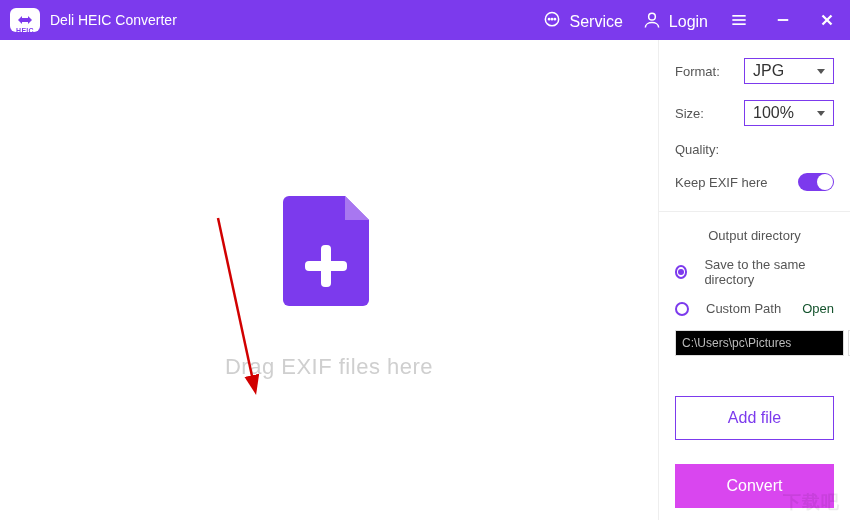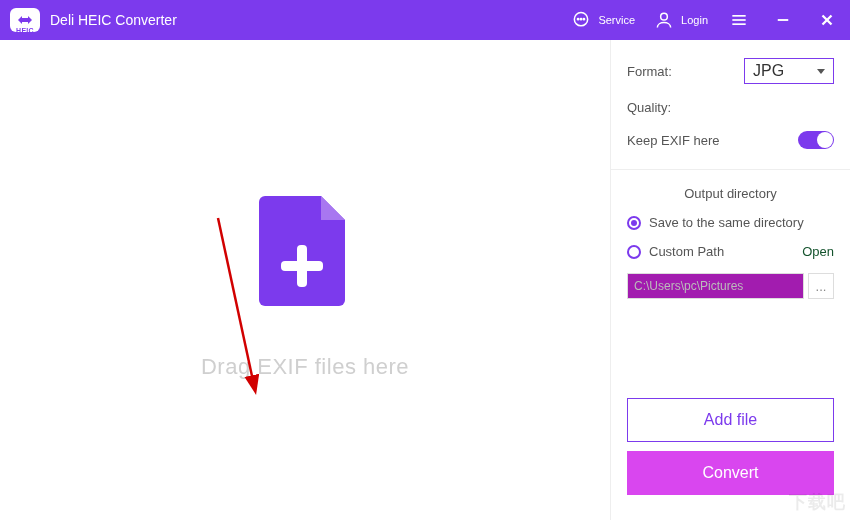--- a/index.html
+++ b/index.html
@@ -4,57 +4,57 @@
 <style>
   * { box-sizing: border-box; margin: 0; padding: 0; font-family: Arial, sans-serif; }
   body { width: 850px; height: 520px; background: #fff; overflow: hidden; position: relative; }
 
   .titlebar { height: 40px; background: #7c3aed; display: flex; align-items: center; padding: 0 10px; color: #fff; }
   .logo-badge { width: 30px; height: 24px; background: #fff; border-radius: 6px; display: flex; align-items: center; justify-content: center; margin-right: 10px; position: relative; }
   .logo-badge svg { display: block; }
   .logo-sub { position:absolute; bottom:-2px; font-size:7px; color:#7c3aed; font-weight:bold; left:0; right:0; text-align:center; letter-spacing:0.3px;}
   .app-title { font-size: 14px; font-weight: 400; flex: 1; }
   .title-right { display: flex; align-items: center; gap: 18px; }
-  .title-item { display: flex; align-items: center; gap: 6px; font-size: 11px; cursor: pointer; }
+  .title-item { display: flex; align-items: flex-end; gap: 6px; font-size: 16px; cursor: pointer; }
   .title-icon { display: flex; align-items: center; justify-content:center; width: 22px; height: 22px; cursor:pointer; }
   .win-btn { width: 26px; display:flex; align-items:center; justify-content:center; cursor:pointer; }
 
   .main { display: flex; height: calc(100% - 40px); }
   .drop-area { flex: 1; display: flex; flex-direction: column; align-items: center; justify-content: center; position: relative; }
   .file-icon { margin-bottom: 40px; margin-top: 10px; }
   .drop-text { color: #cfcfcf; font-size: 22px; letter-spacing: 0.5px; }
 
   .arrow-svg { position: absolute; top: 170px; left: 200px; pointer-events: none; }
 
-  .side { width: 240px; border-left: 1px solid #eee; padding: 18px 16px 25px 16px; display:flex; flex-direction:column; }
+  .side { width: 192px; border-left: 1px solid #eee; padding: 18px 16px 12px 16px; display:flex; flex-direction:column; }
   .row { display: flex; align-items: center; justify-content: space-between; margin-bottom: 16px; font-size: 13px; color: #555; }
   .select { width: 90px; height: 26px; border: 1px solid #7c3aed; display: flex; align-items: center; justify-content: space-between; padding: 0 8px; font-size: 16px; color: #333; cursor: pointer; }
   .select .caret { width: 0; height: 0; border-left: 4px solid transparent; border-right: 4px solid transparent; border-top: 5px solid #555; }
 
   .toggle { width: 36px; height: 18px; background: #7c3aed; border-radius: 10px; position: relative; cursor:pointer; }
   .toggle .knob { position: absolute; right: 1px; top: 1px; width: 16px; height: 16px; background: #fff; border-radius: 50%; }
 
   .divider { height: 1px; background: #eee; margin: 4px -16px 16px -16px; }
   .section-label { font-size: 13px; color: #555; margin-bottom: 14px; text-align: center; }
-  .radio-row { display: flex; align-items: center; gap: 8px; font-size: 13px; color: #555; margin-bottom: 14px; cursor:pointer; }
+  .radio-row { display: flex; align-items: center; gap: 17px; font-size: 13px; color: #555; margin-bottom: 14px; cursor:pointer; }
   .radio { width: 14px; height: 14px; border: 2px solid #7c3aed; border-radius: 50%; display:flex; align-items:center; justify-content:center; }
   .radio.checked::after { content:""; width:6px; height:6px; background:#7c3aed; border-radius:50%; }
   .open-link { margin-left: auto; color: #14532d; font-size: 13px; cursor:pointer; }
 
   .path-row { display:flex; gap:4px; margin-bottom: 6px; }
-  .path-input { flex:1; height: 26px; border:1px solid #ddd; padding: 0 6px; font-size: 12px; color: #bbb; background:#a21caf; }
+  .path-input { flex:1; height: 26px; border:1px solid #ddd; padding: 0 6px; font-size: 12px; color: #bbb; background:#000000; }
   .browse-btn { width: 26px; height: 26px; border:1px solid #ddd; display:flex; align-items:center; justify-content:center; font-size:13px; color:#888; cursor:pointer; }
 
   .spacer { flex: 1; }
 
-  .btn { height: 44px; display:flex; align-items:center; justify-content:center; font-size: 16px; cursor:pointer; margin-top: 9px; }
+  .btn { height: 44px; display:flex; align-items:center; justify-content:center; font-size: 16px; cursor:pointer; margin-top: 24px; }
   .btn-outline { border: 1px solid #7c3aed; color: #7c3aed; background: #fff; }
   .btn-solid { background: #d946ef; color: #fff; }
 
-  .watermark { position:absolute; right:4px; bottom:6px; font-size:18px; color:rgba(0,0,0,0.08); font-weight:bold; font-family: "SimSun","Microsoft YaHei",sans-serif; pointer-events:none; letter-spacing:1px;}
+  .watermark { position:absolute; right:10px; bottom:6px; font-size:18px; color:rgba(0,0,0,0.08); font-weight:bold; font-family: "SimSun","Microsoft YaHei",sans-serif; pointer-events:none; letter-spacing:1px;}
 </style>
 </head>
 <body>
 
 <div class="titlebar">
   <div class="logo-badge">
     <svg width="20" height="12" viewBox="0 0 20 12">
         <path d="M3 6 L7 2 L7 4 L13 4 L13 2 L17 6 L13 10 L13 8 L7 8 L7 10 Z" fill="#7c3aed"></path>
       </svg>
     <div class="logo-sub">HEIC</div>
@@ -132,20 +132,27 @@
 
   <div class="side">
     <div class="row">
       <span>Format:</span>
       <div class="select">
         <span>JPG</span>
         <span class="caret"></span>
       </div>
     </div>
     <div class="row">
+      <span>Size:</span>
+      <div class="select">
+        <span>100%</span>
+        <span class="caret"></span>
+      </div>
+    </div>
+    <div class="row">
       <span>Quality:</span>
     </div>
     <div class="row">
       <span>Keep EXIF here</span>
       <div class="toggle">
           <div class="knob"></div>
         </div>
     </div>
 
     <div class="divider"></div>

